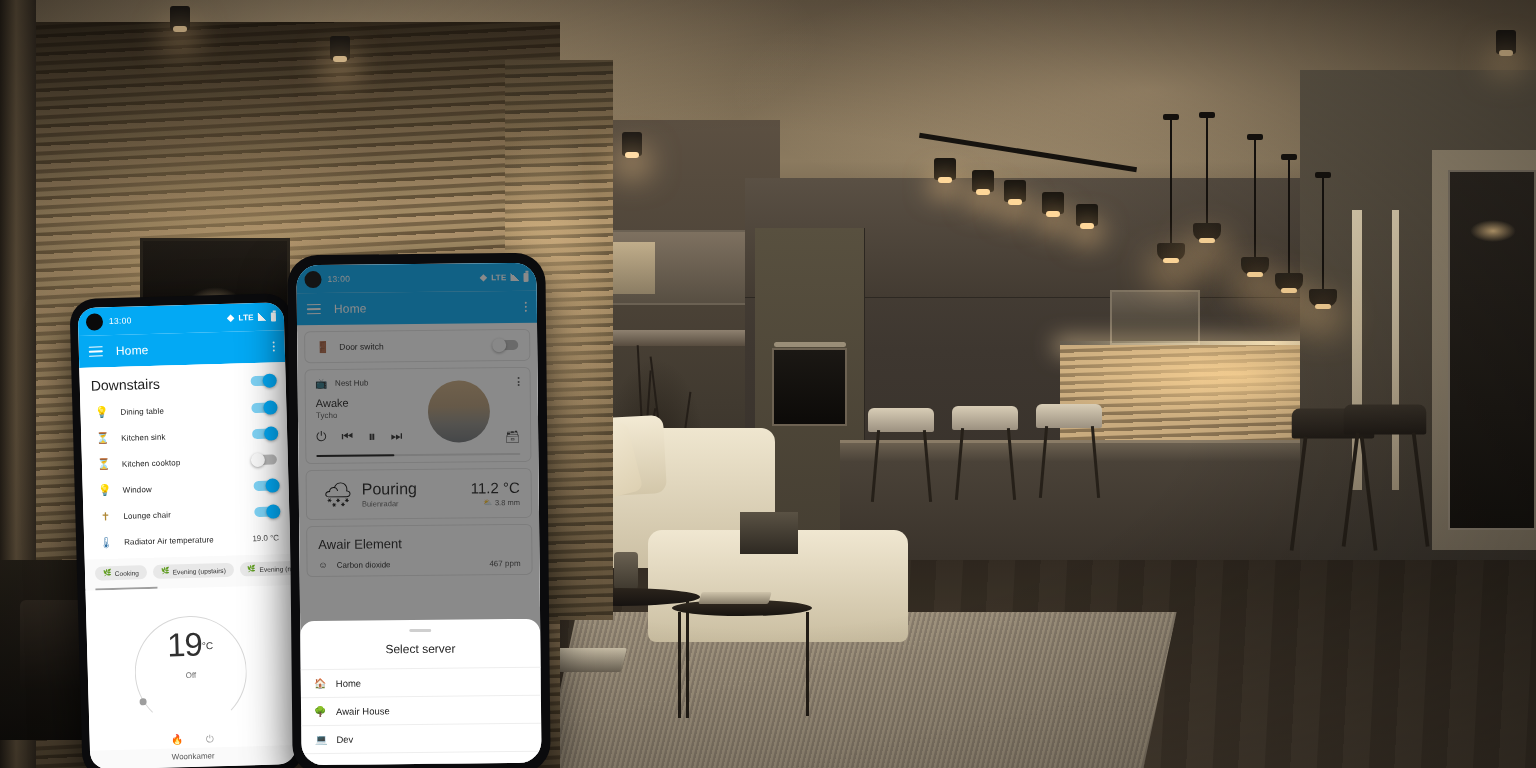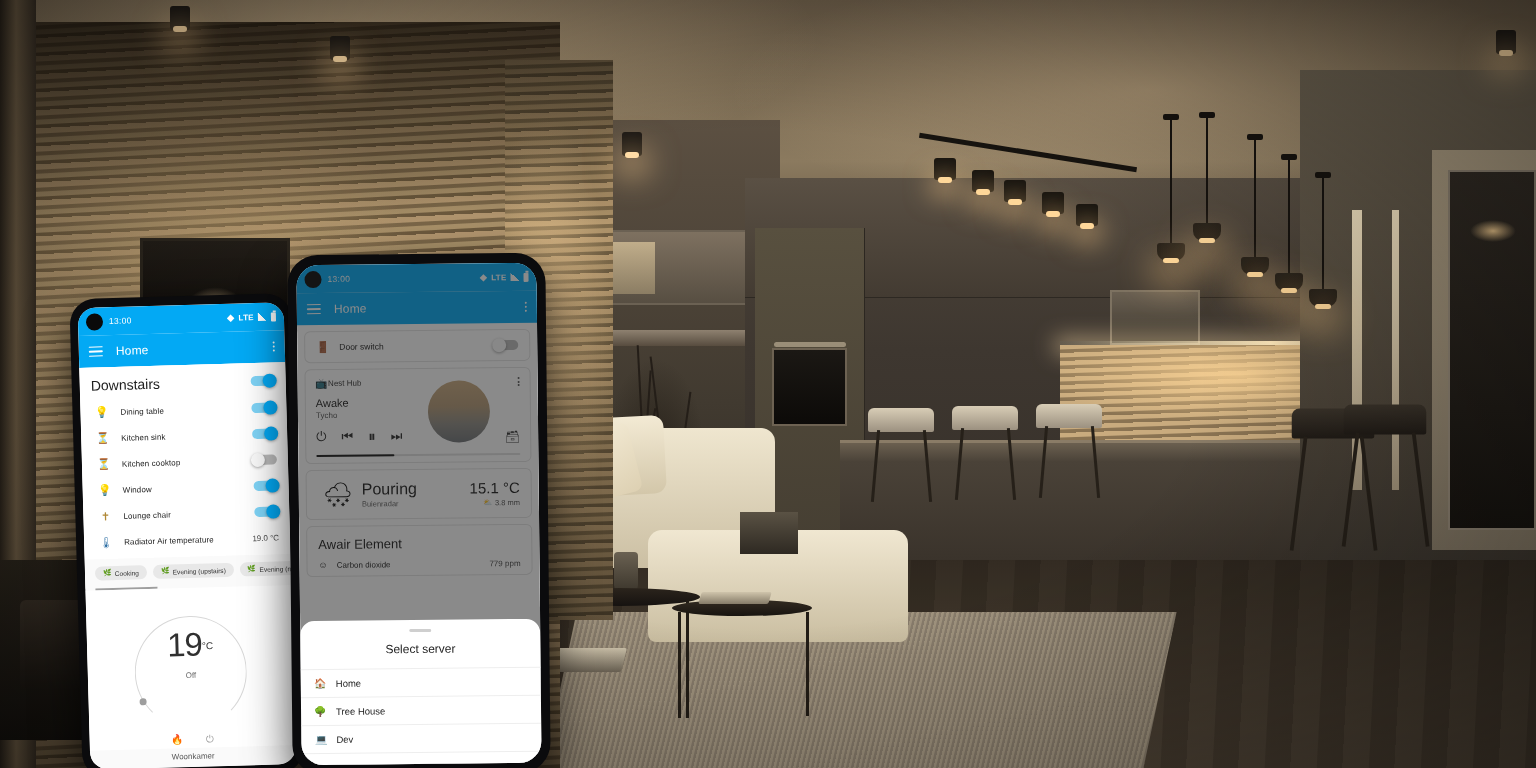--- a/index.html
+++ b/index.html
@@ -277,21 +277,21 @@
 
   
   .p2body { background:#fff; height:440px; position:relative; }
   .p2card { border:1px solid #e3e3e3; border-radius:6px; margin:6px 7px; background:#fff; }
   .p2row { display:flex; align-items:center; height:30px; padding:0 11px; }
   .p2row .ico { width:14px; text-align:center; font-size:11px; color:#8a7430; }
   .p2row .lbl { flex:1; font-size:8.5px; color:#212121; margin-left:9px; }
 
   .media { padding:8px 10px 6px; position:relative; }
   .media-top { display:flex; align-items:center; }
-  .media-src { font-size:8px; color:#333; }
+  .media-src { font-size:8px; color:#333; margin-left:7px; }
   .cast-ico{font-size:10px;}
   .media-title { font-size:11px; color:#1b1b1b; margin-top:8px; }
   .media-artist { font-size:8px; color:#555; margin-top:2px; }
   .media-ctrl { display:flex; align-items:center; gap:15px; margin-top:8px; font-size:13px; color:#2a2a2a; }
   .albumart { position:absolute; right:40px; top:12px; width:62px; height:62px; border-radius:50%;
               background:linear-gradient(180deg,#c8a97e 0%,#b59a76 40%,#8e8b84 70%,#6f7377 100%); }
   .queue-ico { position:absolute; right:10px; top:62px; font-size:12px; color:#333; }
   .progress { margin-top:9px; height:2px; background:#e0e0e0; border-radius:1px; }
   .progress > i { display:block; height:2px; width:38%; background:#1b1b1b; border-radius:1px; }
 
@@ -628,51 +628,51 @@
             </div>
         </div>
 
         <div class="p2card weather">
           <div class="wico">🌨</div>
           <div class="wtext">
             <div class="wcond">Pouring</div>
             <div class="wsrc">Buienradar</div>
           </div>
           <div class="wright">
-            <div class="wtemp">15.1 °C</div>
+            <div class="wtemp">11.2 °C</div>
             <div class="wrain">
               <span>⛅</span>
               <span>3.8 mm</span>
             </div>
           </div>
         </div>
 
         <div class="p2card awair">
           <div class="awair-title">Awair Element</div>
           <div class="awair-row">
             <span style="font-size:9px">☺</span>
             <span class="lbl">Carbon dioxide</span>
-            <span class="val">779 ppm</span>
+            <span class="val">467 ppm</span>
           </div>
         </div>
 
       </div>
 
       <div class="scrim"></div>
 
       <div class="sheet">
         <div class="grabber"></div>
         <div class="sheet-title">Select server</div>
         <div class="sheet-item">
           <span class="si">🏠</span>
           <span class="sl">Home</span>
         </div>
         <div class="sheet-item">
           <span class="si">🌳</span>
-          <span class="sl">Tree House</span>
+          <span class="sl">Awair House</span>
         </div>
         <div class="sheet-item">
           <span class="si">💻</span>
           <span class="sl">Dev</span>
         </div>
         <div class="sheet-item" style="border-top:1px solid #eee;height:12px;padding:0"></div>
       </div>
 
     </div>
   </div>

